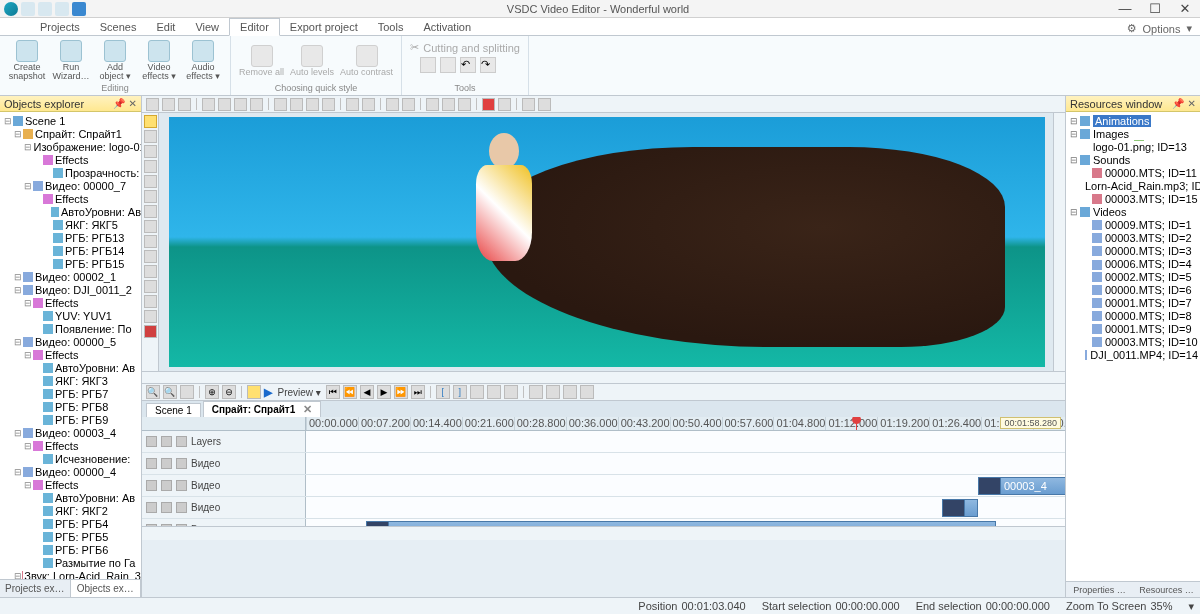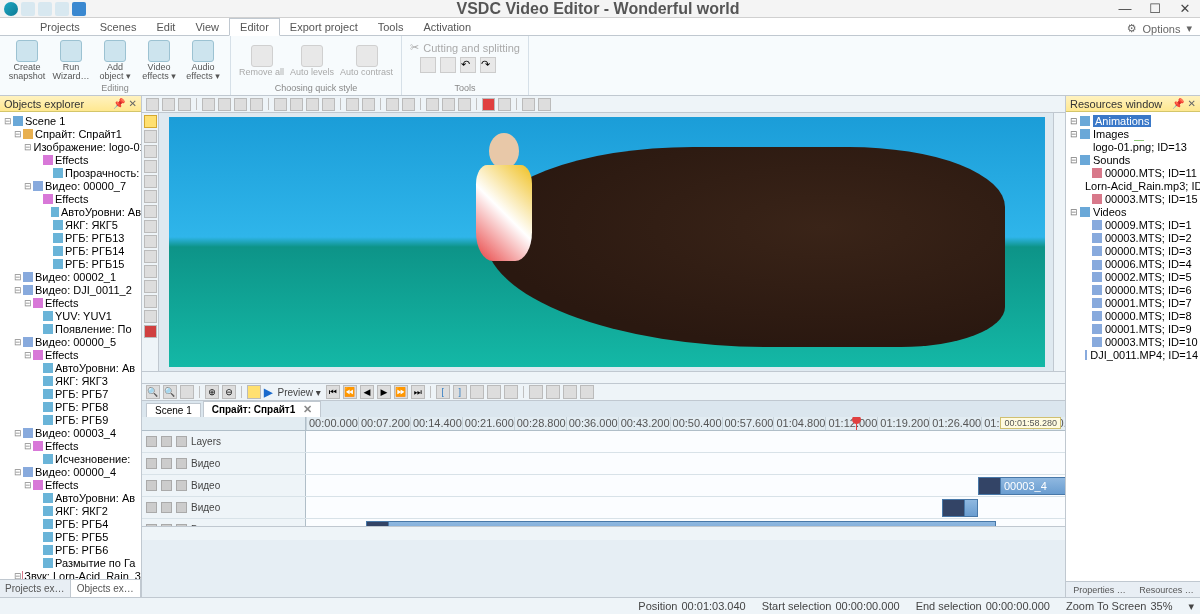--- a/index.html
+++ b/index.html
@@ -4,21 +4,21 @@
 <style>
 * { margin: 0; padding: 0; box-sizing: border-box; font-family: "Segoe UI", Tahoma, sans-serif; font-size: 11px; }
 body { background: #fff; width: 1200px; height: 614px; overflow: hidden; display: flex; flex-direction: column; }
 
 
 .titlebar { height: 18px; background: #f4f4f4; display: flex; align-items: center; border-bottom: 1px solid #d0d0d0; }
 .titlebar-left { display: flex; gap: 3px; padding-left: 4px; }
 .titlebar-icon { width: 14px; height: 14px; border-radius: 2px; }
 .app-logo { background: linear-gradient(135deg,#1ea8c4,#0e7a94); border-radius: 50%; }
 .qat-icon { background: #d8e8f0; }
-.titlebar-title { flex: 1; text-align: center; color: #555; font-size: 16px; font-weight: bold; }
+.titlebar-title { flex: 1; text-align: center; color: #555; font-size: 11px; }
 .titlebar-ctrl { display: flex; }
 .titlebar-ctrl span { width: 30px; text-align: center; color: #444; font-size: 13px; cursor: pointer; }
 
 
 .menutabs { height: 18px; background: #fff; display: flex; align-items: flex-end; border-bottom: 1px solid #c0c8d0; padding-left: 30px; }
 .menutab { padding: 2px 10px; color: #555; cursor: pointer; }
 .menutab.active { background: #fff; border: 1px solid #c0c8d0; border-bottom: 1px solid #fff; margin-bottom: -1px; }
 .menutabs-right { margin-left: auto; display: flex; align-items: center; padding-right: 8px; gap: 6px; }
 .menutabs-right span { color: #666; }
 

